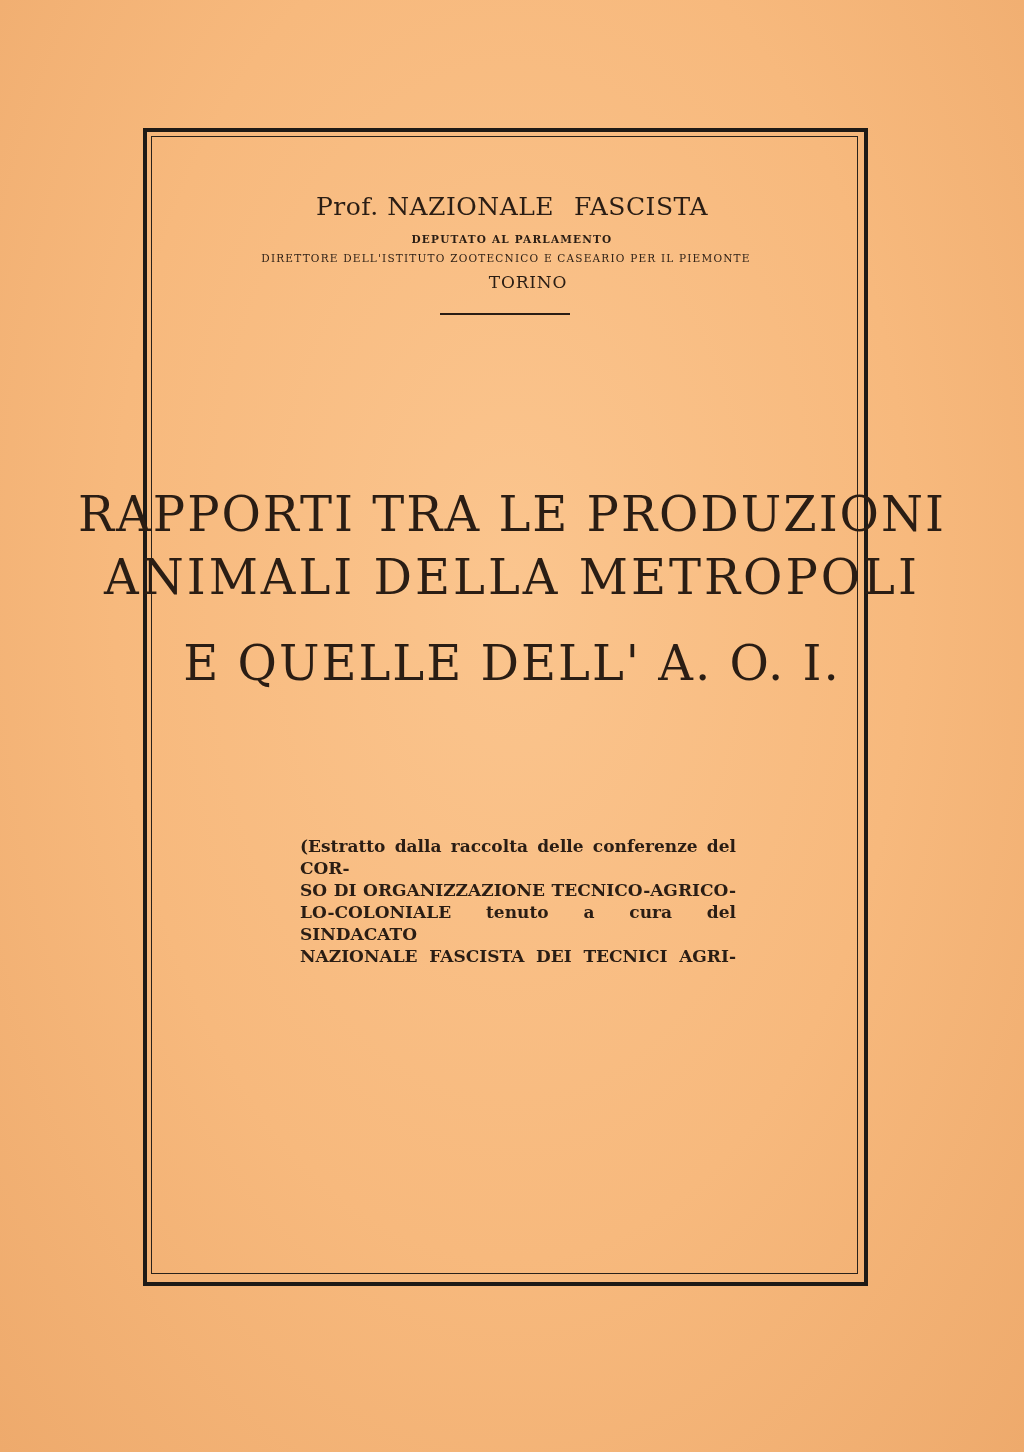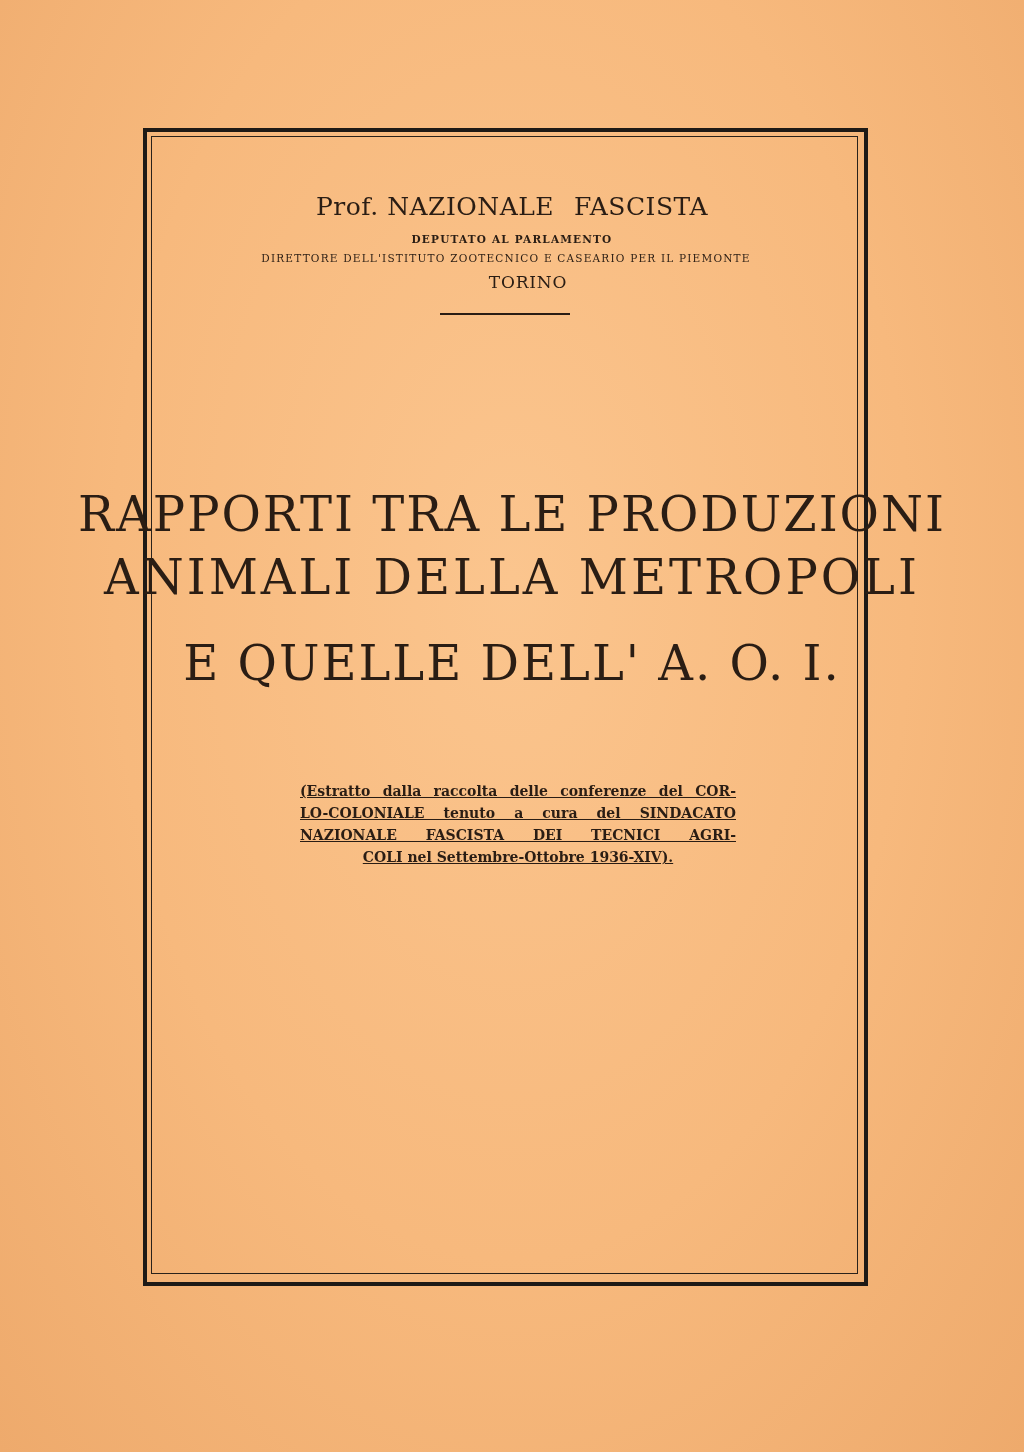--- a/index.html
+++ b/index.html
@@ -25,24 +25,23 @@
   .author .gap { display:inline-block; width:20px; }
   .sub1 { top:233px; font-size:10.5px; font-weight:bold; letter-spacing:1.2px; }
   .sub2 { top:252px; font-size:10.5px; font-weight:normal; letter-spacing:1.2px; left:0; width:1012px; }
   .city { top:272px; font-size:17px; letter-spacing:0.8px;margin-left:16px; }
   .rule { position:absolute; left:440px; top:313px; width:130px; height:2px; background:#2a1d14; }
   .title { top:0; font-size:48px; letter-spacing:2px; line-height:1; }
   .t1 { top:490px; }
   .t2 { top:553px; letter-spacing:3px; }
   .t3 { top:603px;margin-top:36px; }
   .abstract {
-    position:absolute; left:300px; top:780px; width:436px;
-    font-size:14px; line-height:22px; text-align:justify; text-align-last:center;
+    position:absolute; left:300px; top:835px; width:436px;
+    font-size:17px; line-height:22px; text-align:justify; text-align-last:center;
     font-weight:bold;
-    text-decoration:underline;
   }
   .abstract span { display:block; text-align:justify; text-align-last:justify; }
   .abstract span.last { text-align:center; text-align-last:center; }
 </style>
 </head>
 <body>
 
 <div class="frame-outer"></div>
 <div class="frame-inner"></div>
 
@@ -55,16 +54,16 @@
 <div class="center sub2">DIRETTORE DELL'ISTITUTO ZOOTECNICO E CASEARIO PER IL PIEMONTE</div>
 <div class="center city">TORINO</div>
 <div class="rule"></div>
 
 <div class="center title t1">RAPPORTI TRA LE PRODUZIONI</div>
 <div class="center title t2">ANIMALI DELLA METROPOLI</div>
 <div class="center title t3">E QUELLE DELL' A. O. I.</div>
 
 <div class="abstract">
   <span>(Estratto dalla raccolta delle conferenze del COR-</span>
+  <span>SO DI ORGANIZZAZIONE TECNICO-AGRICO-</span>
   <span>LO-COLONIALE tenuto a cura del SINDACATO</span>
   <span>NAZIONALE FASCISTA DEI TECNICI AGRI-</span>
-  <span class="last">COLI nel Settembre-Ottobre 1936-XIV).</span>
 </div>
 
 </body></html>

